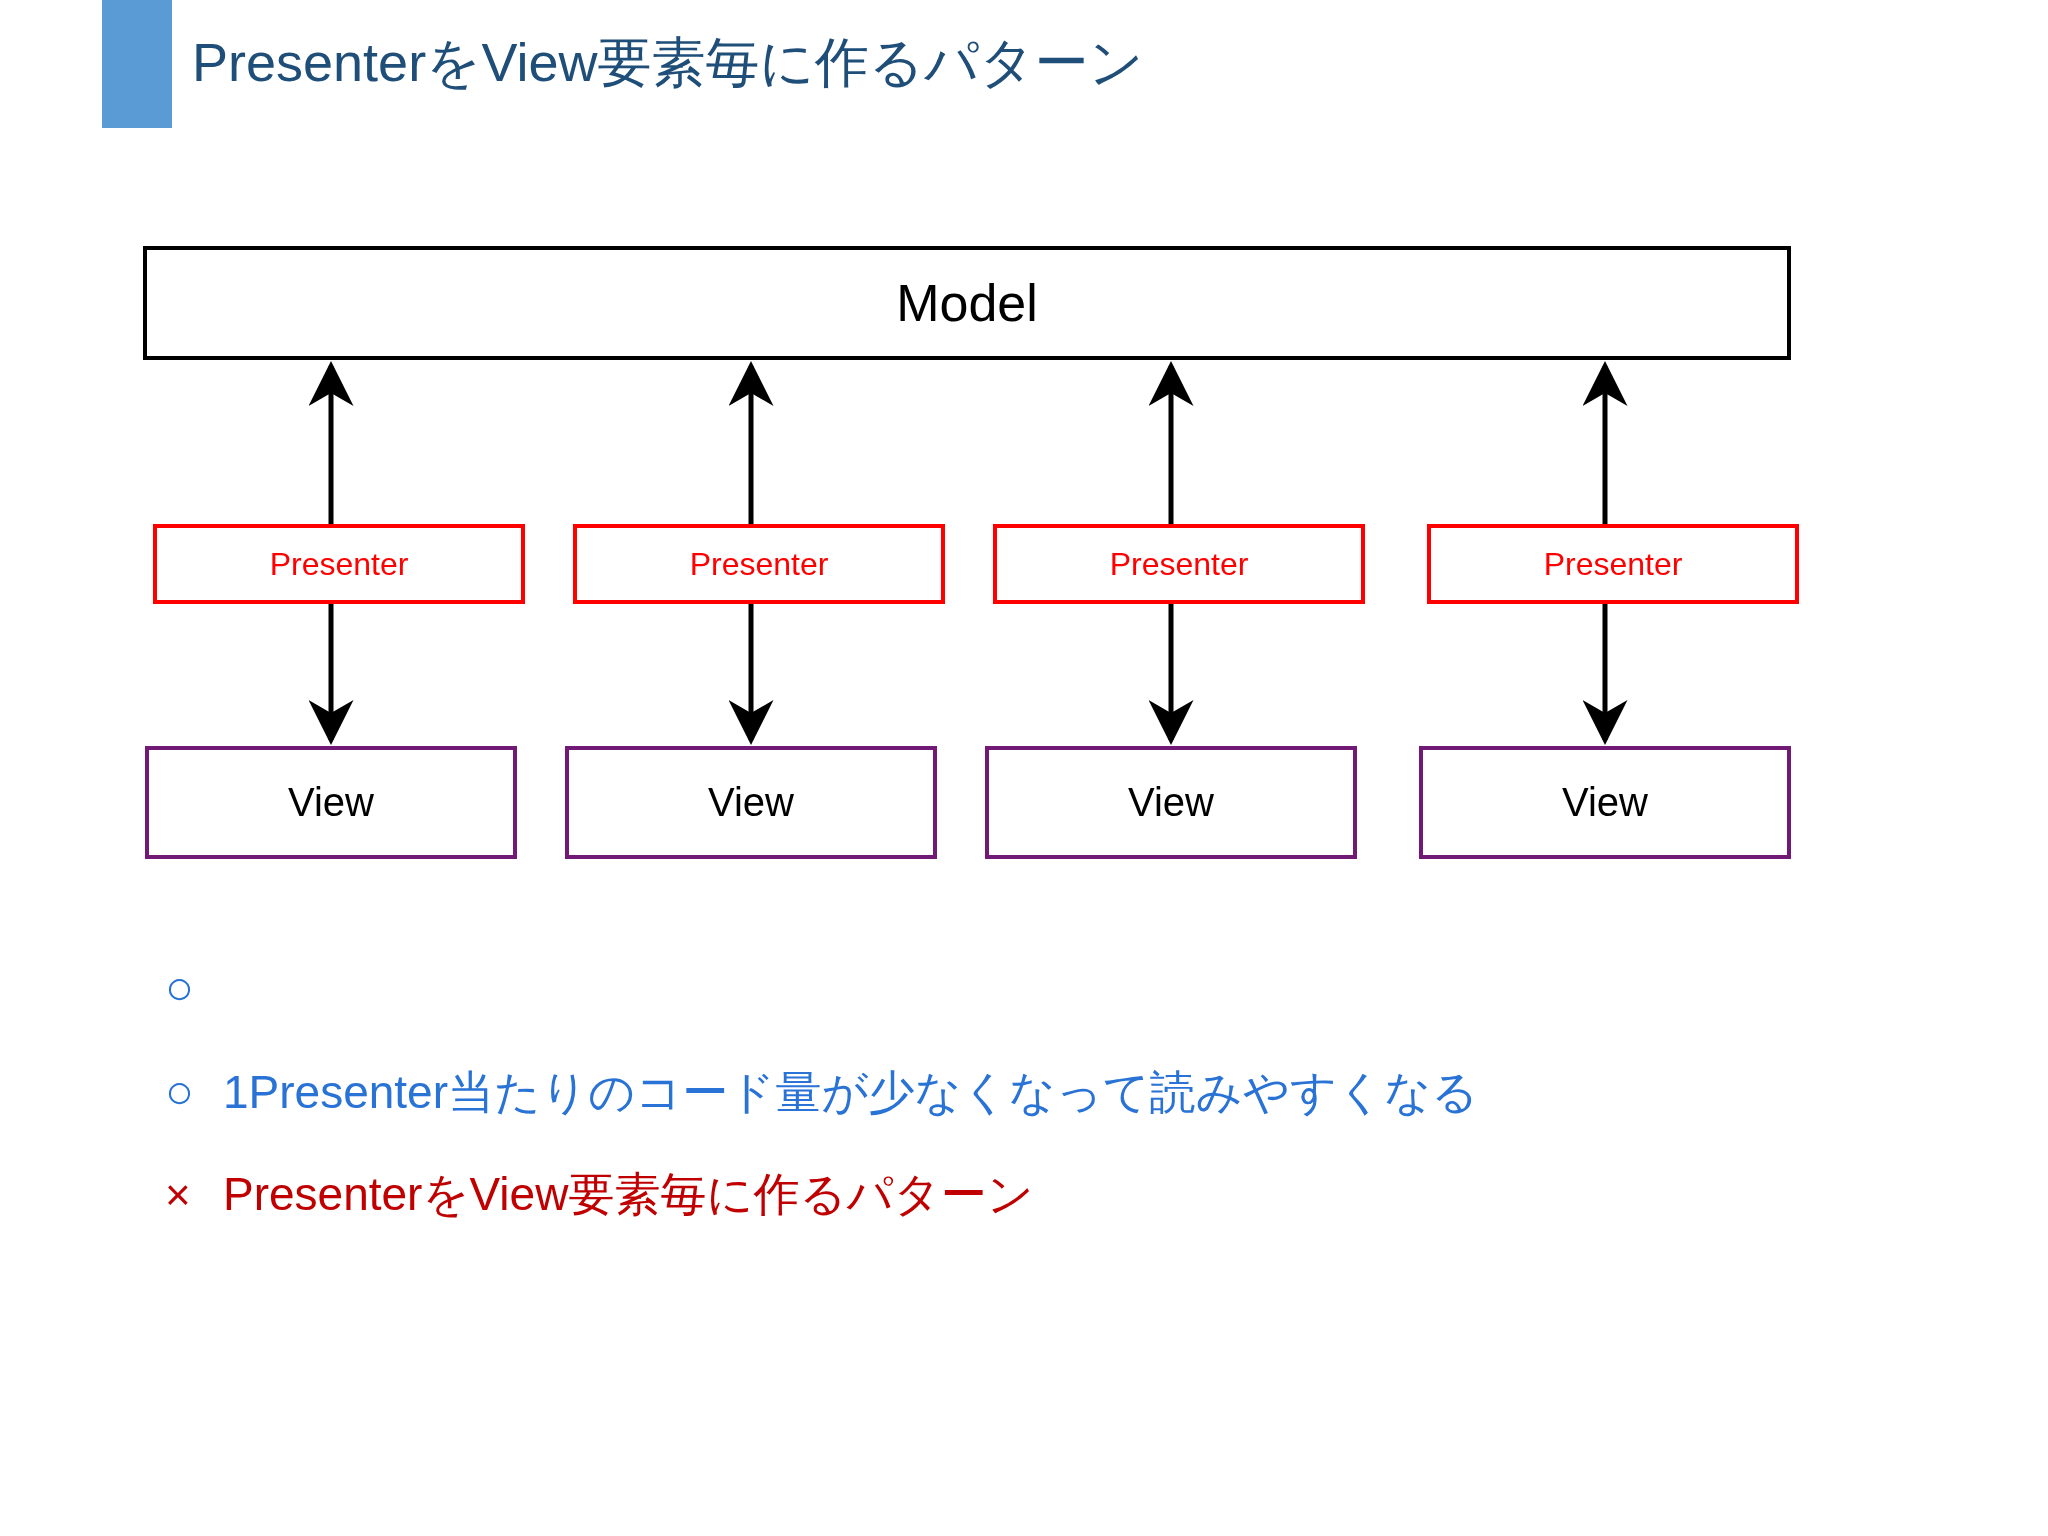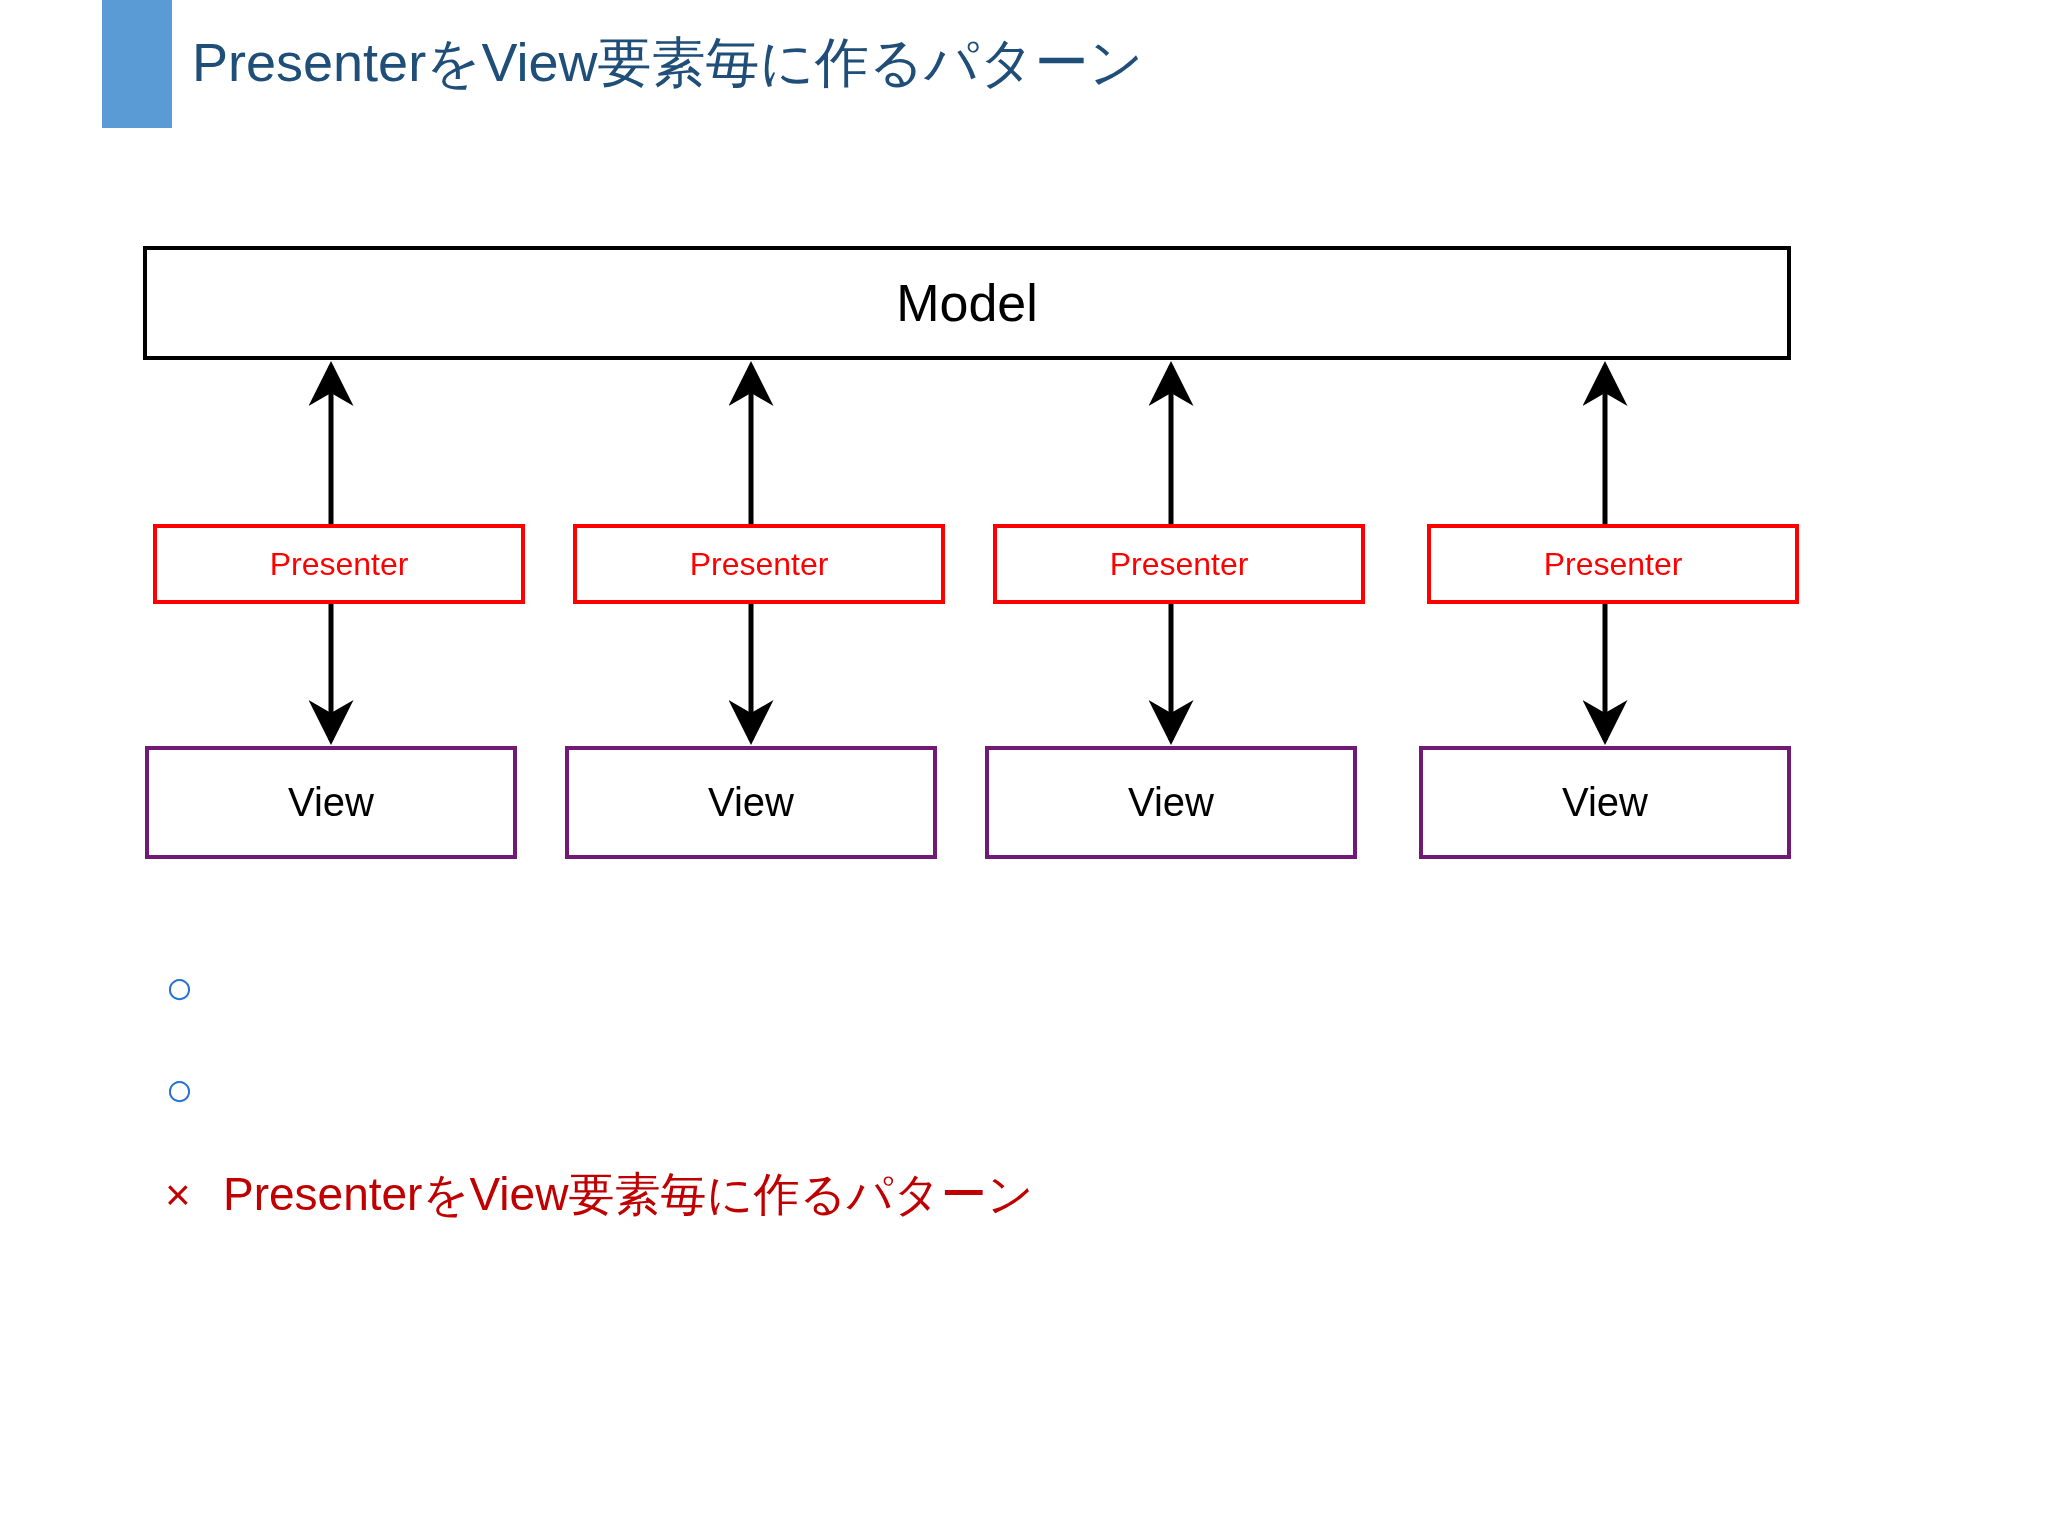--- a/index.html
+++ b/index.html
@@ -189,20 +189,21 @@
 </div>
 
 <div class="bullets">
 
   <div class="bullet-row bullet-pro">
     <span class="bullet-mark">○</span>
   </div>
 
   <div class="bullet-row bullet-pro">
     <span class="bullet-mark">○</span>
+    <span class="bullet-text">1Presenter当たりのコード量が少なくなって読みやすくなる</span>
   </div>
 
   <div class="bullet-row bullet-con">
     <span class="bullet-mark">×</span>
     <span class="bullet-text">PresenterをView要素毎に作るパターン</span>
   </div>
 
 </div>
 
 </body></html>

